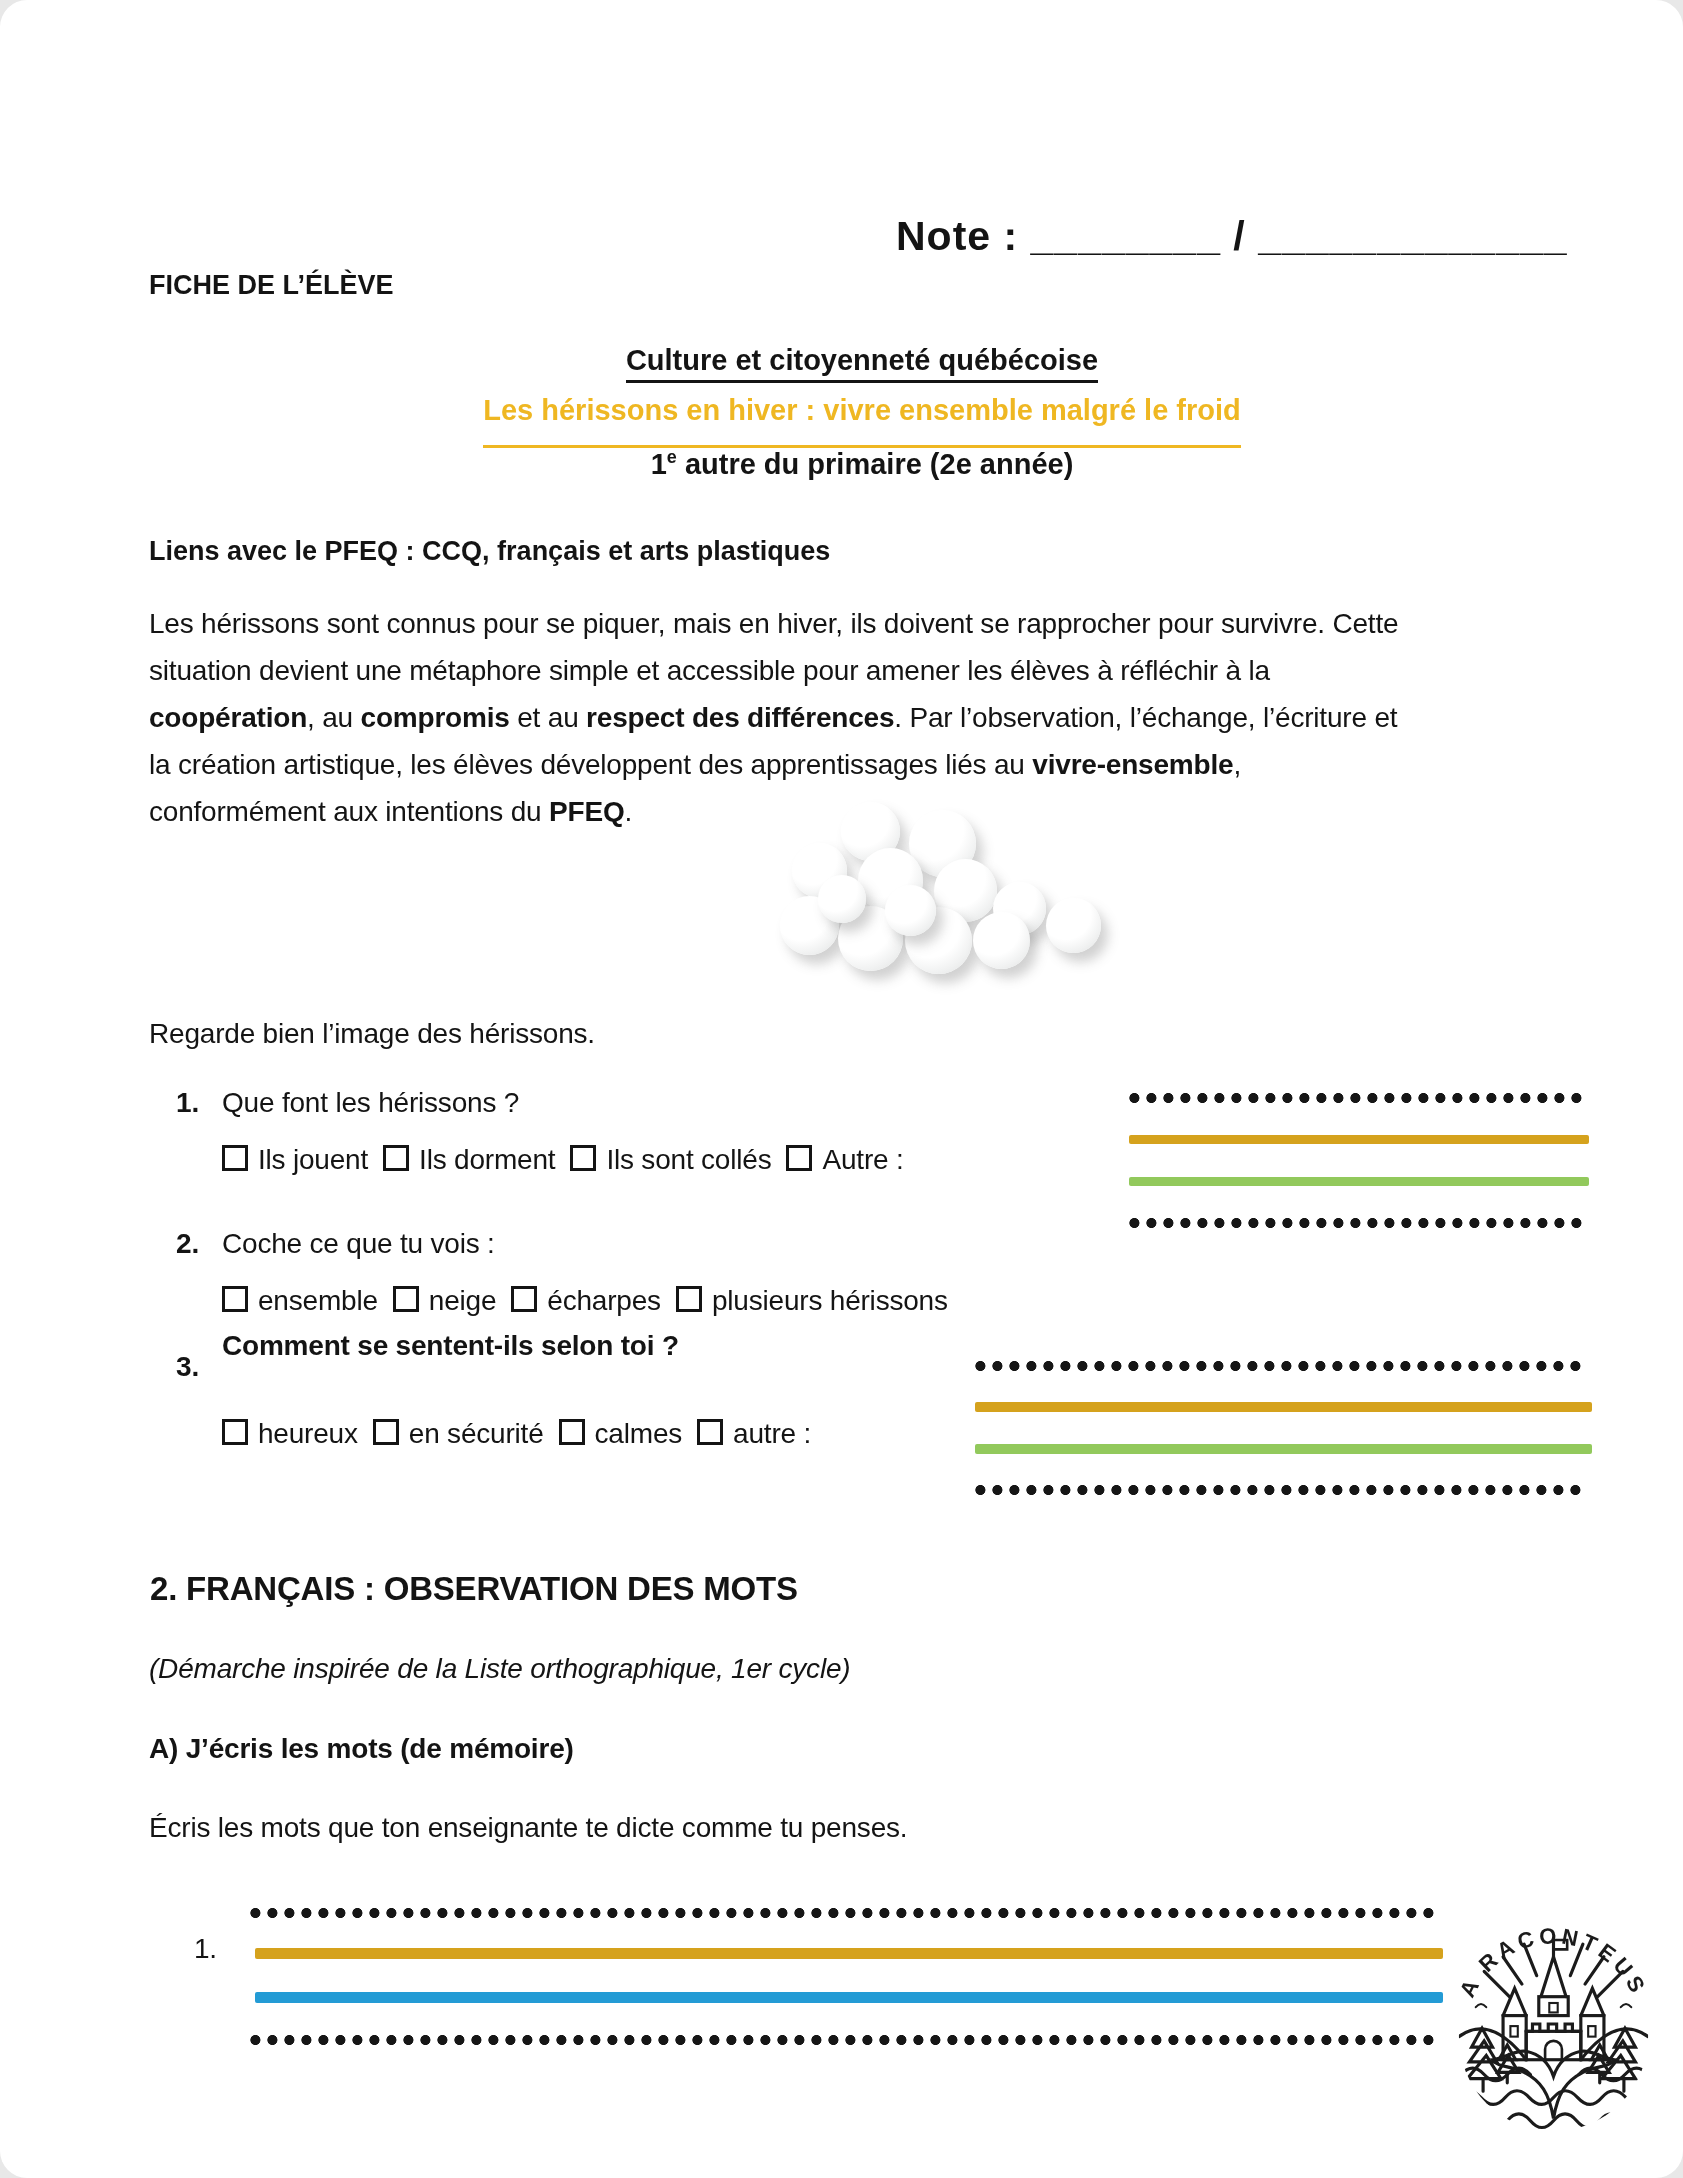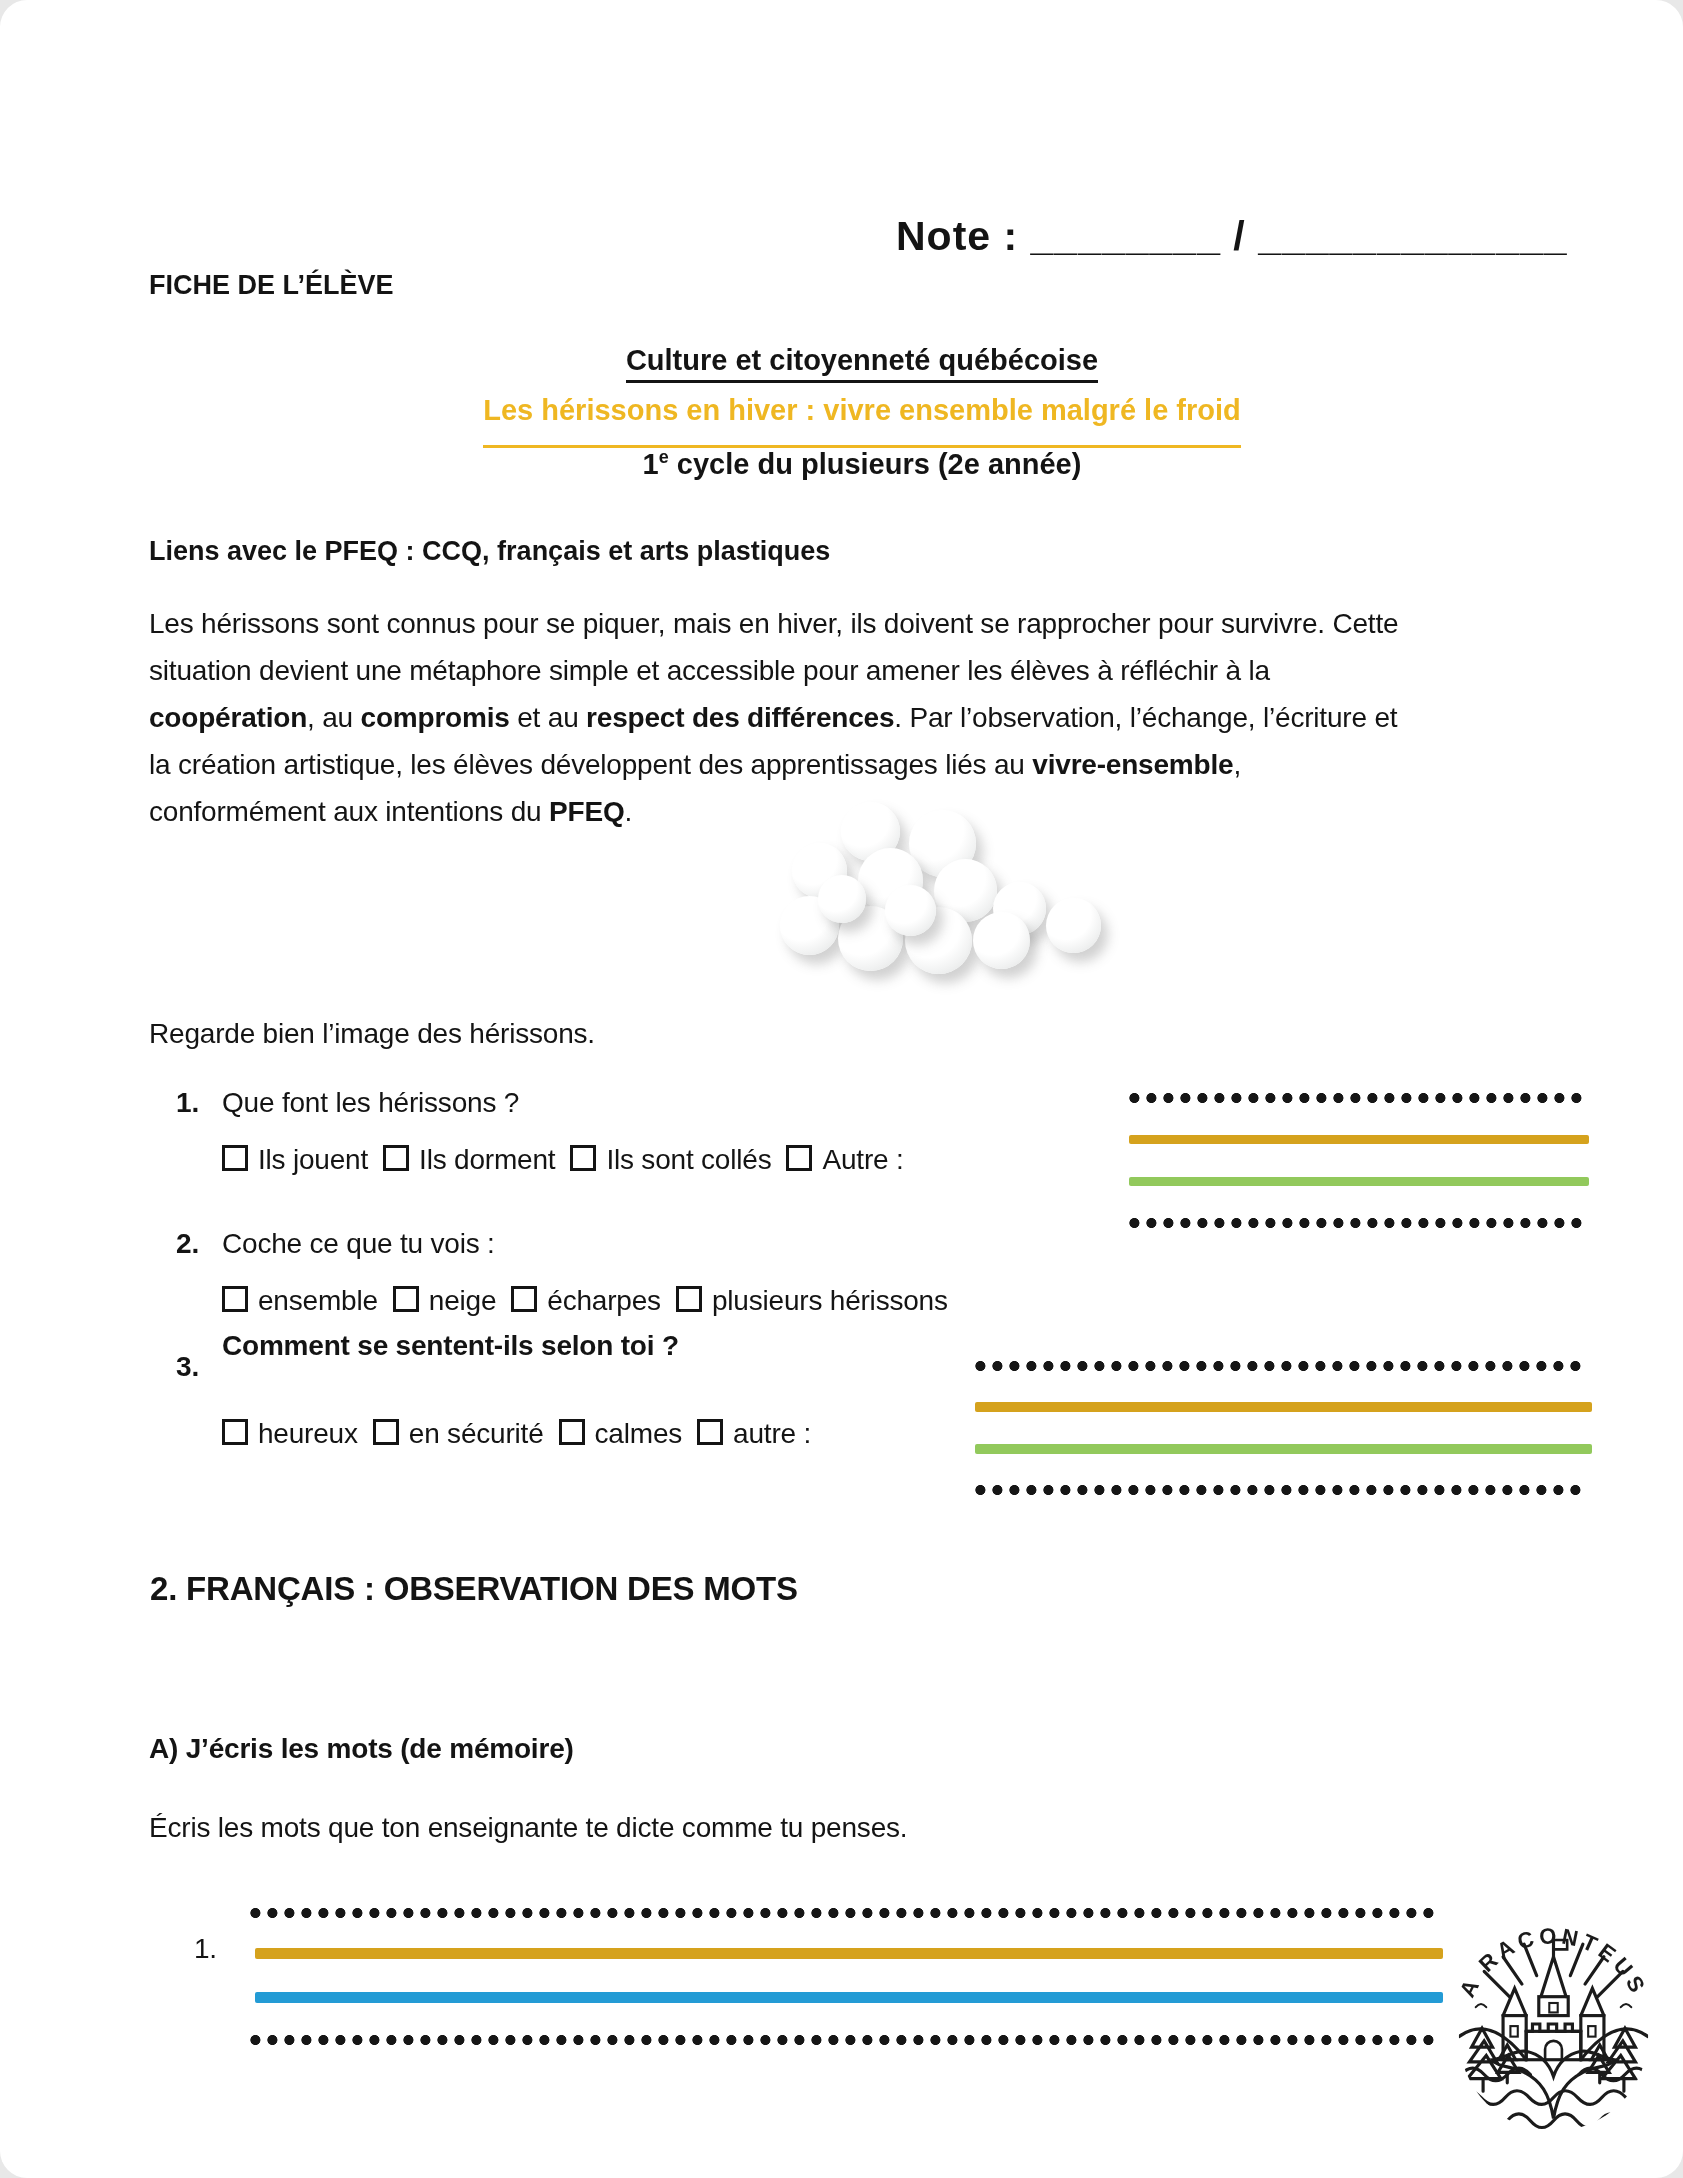--- a/index.html
+++ b/index.html
@@ -39,21 +39,21 @@
 
   <div class="abs fiche" style="left:149px;top:270px;">FICHE DE L’ÉLÈVE</div>
 
   <div class="abs ctr" style="top:344px;">
     <span class="u-black">Culture et citoyenneté québécoise</span>
   </div>
   <div class="abs ctr" style="top:394px;">
     <span class="u-yellow" id="lesson-span" style="color: rgb(239, 183, 34); border-bottom: 3px solid rgb(239, 183, 34);">Les hérissons en hiver :  vivre ensemble malgré le froid</span>
   </div>
   <div class="abs ctr" style="top:447px;">
-    <span>1</span><sup style="font-size:18px;">e</sup><span> cycle du plusieurs (2e année)</span>
+    <span>1</span><sup style="font-size:18px;">e</sup><span> autre du primaire (2e année)</span>
   </div>
 
   <div class="abs liens" style="left:149px;top:536px;">Liens avec le PFEQ : CCQ, français et arts plastiques</div>
 
   <div class="abs para" style="left:149px;top:600px;">
       <div class="pline"><span>Les hérissons sont connus pour se piquer, mais en hiver, ils doivent se rapprocher pour survivre. Cette</span></div>
       <div class="pline"><span>situation devient une </span><span style="font-weight: 400; margin-top: 48px;">métaphore simple et accessible</span><span> pour amener les élèves à réfléchir à la</span></div>
       <div class="pline"><span style="font-weight: 700;">coopération</span><span>, au </span><span style="font-weight: 700;">compromis</span><span> et au </span><span style="font-weight: 700;">respect des différences</span><span>. Par l’observation, l’échange, l’écriture et</span></div>
       <div class="pline"><span>la création artistique, les élèves développent des apprentissages liés au </span><span style="font-weight: 700;">vivre-ensemble</span><span>,</span></div>
       <div class="pline"><span>conformément aux intentions du </span><span style="font-weight: 700;">PFEQ</span><span>.</span></div>
@@ -93,20 +93,21 @@
   <div class="abs qnum" style="left:176px;top:1351px;">3.</div>
   <div class="abs body28" style="left:222px;top:1330px;font-weight:bold;">Comment se sentent-ils selon toi ?</div>
   <div class="abs body28 opts" style="left:222px;top:1418px;"><span class="opt"><span class="cb"></span><span>heureux</span></span><span class="opt"><span class="cb"></span><span>en sécurité</span></span><span class="opt"><span class="cb"></span><span>calmes</span></span><span class="opt"><span class="cb"></span><span>autre :</span></span></div>
 
   <div class="abs dotline" style="left:975px;top:1360px;width:609px;"></div>
   <div class="abs solidline" style="left:975px;top:1402px;width:617px;height:10px;background:#D5A21D;"></div>
   <div class="abs solidline" style="left:975px;top:1444px;width:617px;height:10px;background:#92C95C;"></div>
   <div class="abs dotline" style="left:975px;top:1484px;width:609px;"></div>
 
   <div class="abs h1" style="left:150px;top:1570px;">2. FRANÇAIS : OBSERVATION DES MOTS</div>
+  <div class="abs body28 it" style="left:149px;top:1653px;">(Démarche inspirée de la Liste orthographique, 1er cycle)</div>
   <div class="abs body28 b" style="left:149px;top:1733px;">A) J’écris les mots (de mémoire)</div>
   <div class="abs body28" style="left:149px;top:1812px;">Écris les mots que ton enseignante te dicte comme tu penses.</div>
 
   <div class="abs body28" style="left:194px;top:1933px;">1.</div>
   <div class="abs dotline" style="left:250px;top:1907px;width:1184px;"></div>
   <div class="abs solidline" style="left:255px;top:1948px;width:1188px;height:11px;background:#D5A21D;"></div>
   <div class="abs solidline" style="left:255px;top:1992px;width:1188px;height:11px;background:#239BD5;"></div>
   <div class="abs dotline" style="left:250px;top:2034px;width:1184px;"></div>
 
   <div class="abs" style="left:1447px;top:1879px;width:213px;height:269px;">

